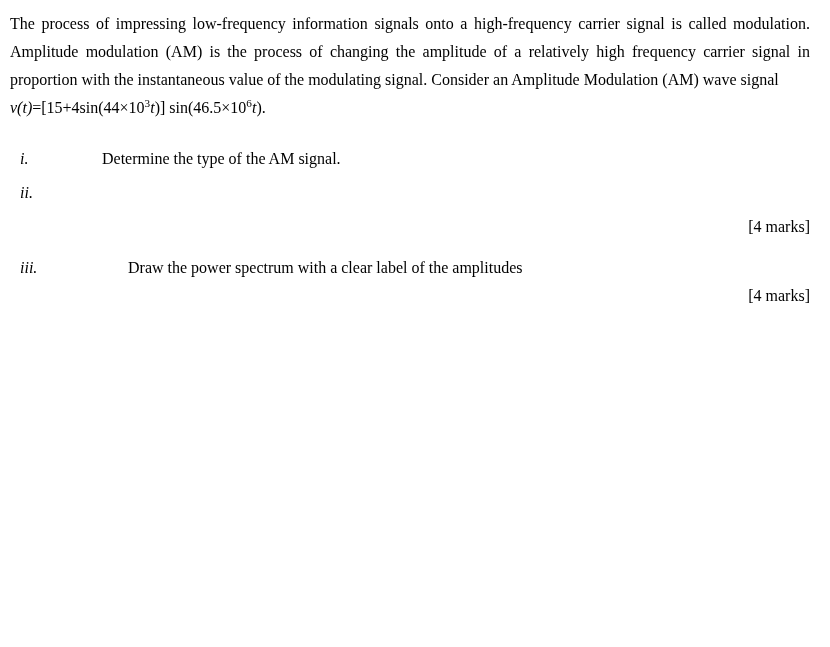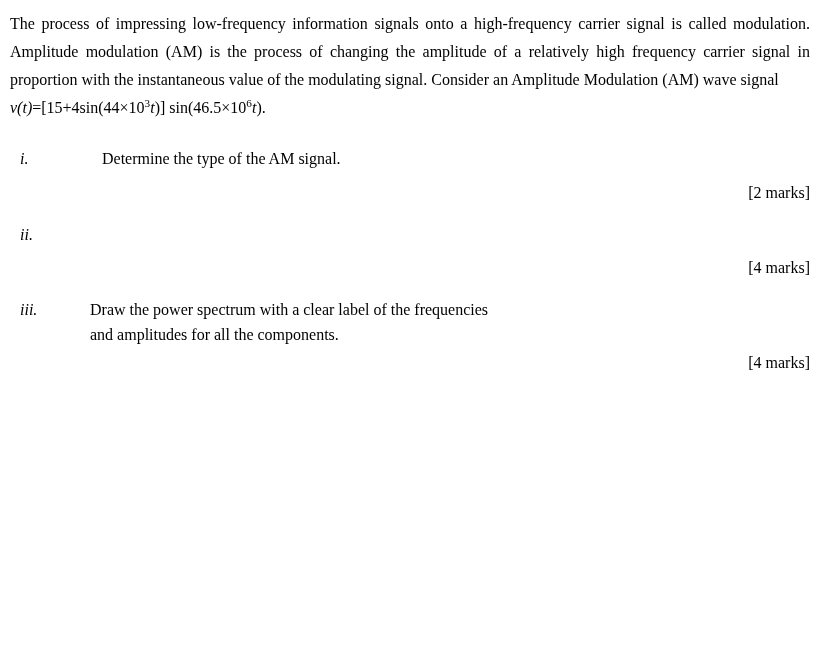--- a/index.html
+++ b/index.html
@@ -65,20 +65,21 @@
     }
 
     .question-block {
       margin-bottom: 4px;
     }
 
     .question-multiline {
       display: flex;
       align-items: flex-start;
       margin-bottom: 2px;
+      gap: 38px;
     }
 
     .question-text-multi {
       flex: 1;
     }
   </style>
 </head>
 <body>
 
 <p class="main-paragraph">
@@ -89,34 +90,32 @@
   </span>
 </p>
 
 <div class="questions-section">
 
   <div class="question-block">
     <div class="question-item">
       <span class="question-label">i.</span>
       <span class="question-text">Determine the type of the AM signal.</span>
     </div>
-    <div class="marks-line">[2 marks]</div>
   </div>
 
   <div class="question-block">
     <div class="question-item">
       <span class="question-label">ii.</span>
     </div>
     <div class="marks-line">[4 marks]</div>
   </div>
 
   <div class="question-block">
     <div class="question-multiline">
       <span class="question-label">iii.</span>
       <span class="question-text-multi">
-        <span>Draw the power spectrum with a clear label of the frequencies</span><br>
-        <span>and amplitudes for all the components.</span>
+        <span>Draw the power spectrum with a clear label of the amplitudes</span><br>
       </span>
     </div>
     <div class="marks-line">[4 marks]</div>
   </div>
 
 </div>
 
 </body></html>

